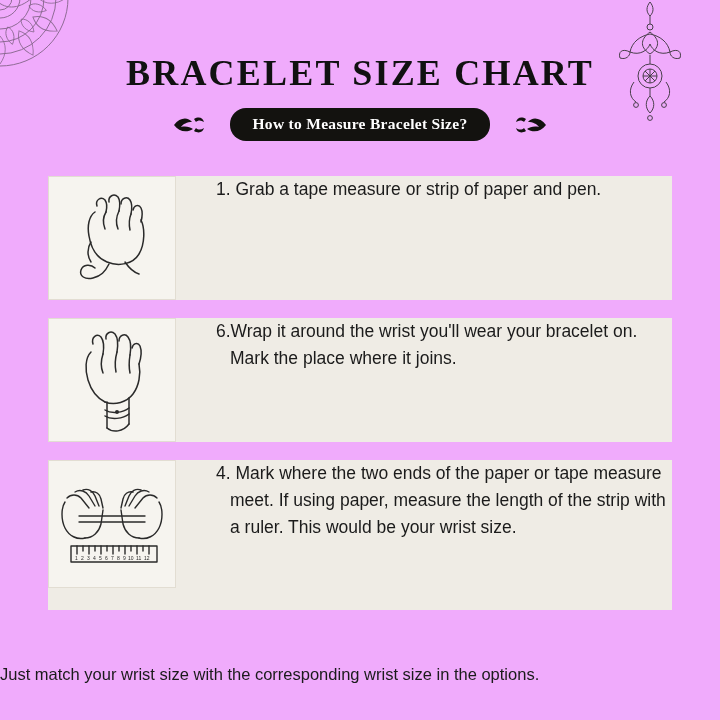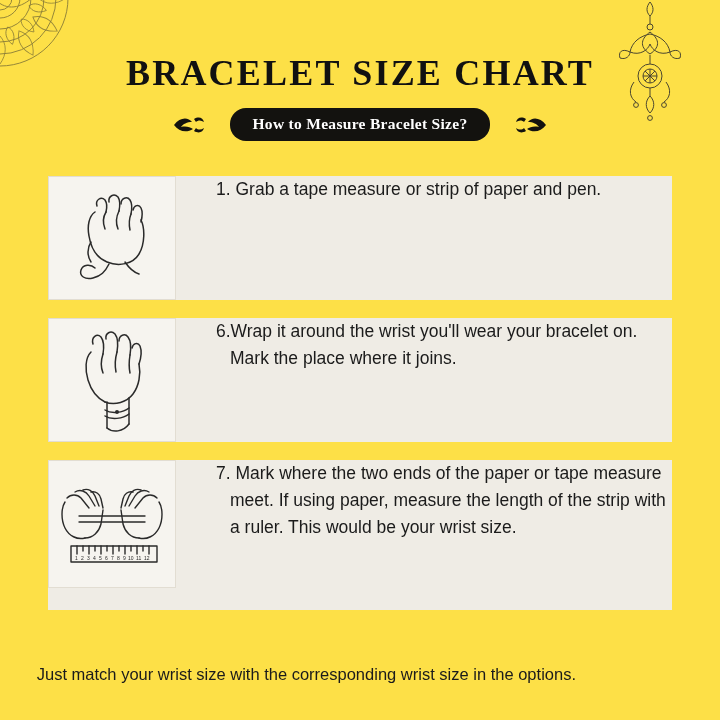--- a/index.html
+++ b/index.html
@@ -13,21 +13,21 @@
     font-family: "Liberation Sans", sans-serif;
     color: #1c1c1c;
     overflow: hidden;
     position: relative;
   }
   .page {
     position: relative;
     width: 720px;
     height: 720px;
     box-sizing: border-box;
-    background: #fde047;
+    background: #f0abfc;
   }
 
   
   .mandala-tl {
     position: absolute;
     left: -58px;
     top: -60px;
     width: 170px;
     height: 170px;
     opacity: 0.55;
@@ -146,21 +146,21 @@
   .step.s2 .step-inner { min-height: 122px; }
   .step.s3 .step-inner { min-height: 150px; }
   .step.s3 .thumb { height: 128px; }
 
   
   .footer {
     position: absolute;
     left: 0;
     bottom: 36px;
     width: 576px;
-    text-align: right;
+    text-align: left;
     font-size: 16.5px;
     color: #1b1b1b;
   }
 
   svg { display: block; }
 </style>
 </head>
 <body>
 
 <div class="page">
@@ -408,21 +408,21 @@
                 <text x="56" y="92">6</text>
               <text x="62" y="92">7</text>
                 <text x="68" y="92">8</text>
                 <text x="74" y="92">9</text>
               <text x="79" y="92">10</text>
                 <text x="87" y="92">11</text>
                 <text x="95" y="92">12</text>
             </g>
           </svg>
         </div>
-        <div class="step-text">7. Mark where the two ends of the paper or tape measure meet. If using paper, measure the length of the strip with a ruler. This would be your wrist size.</div>
+        <div class="step-text">4. Mark where the two ends of the paper or tape measure meet. If using paper, measure the length of the strip with a ruler. This would be your wrist size.</div>
       </div>
     </div>
 
   </div>
 
   <div class="footer">Just match your wrist size with the corresponding wrist size in the options.</div>
 
 </div>
 
 </body></html>

